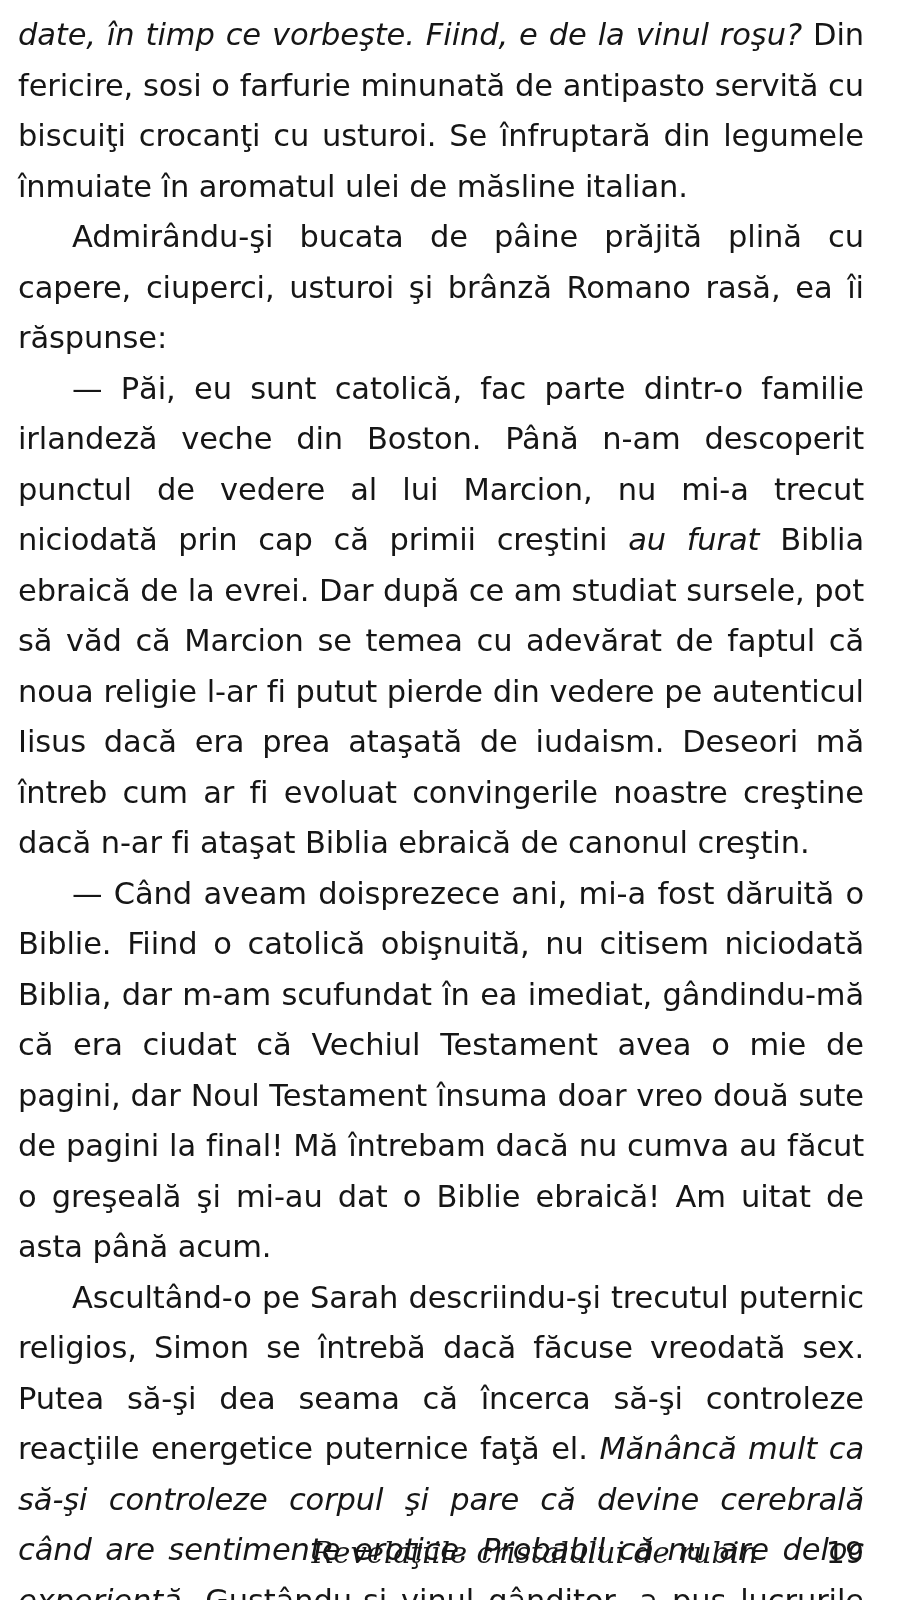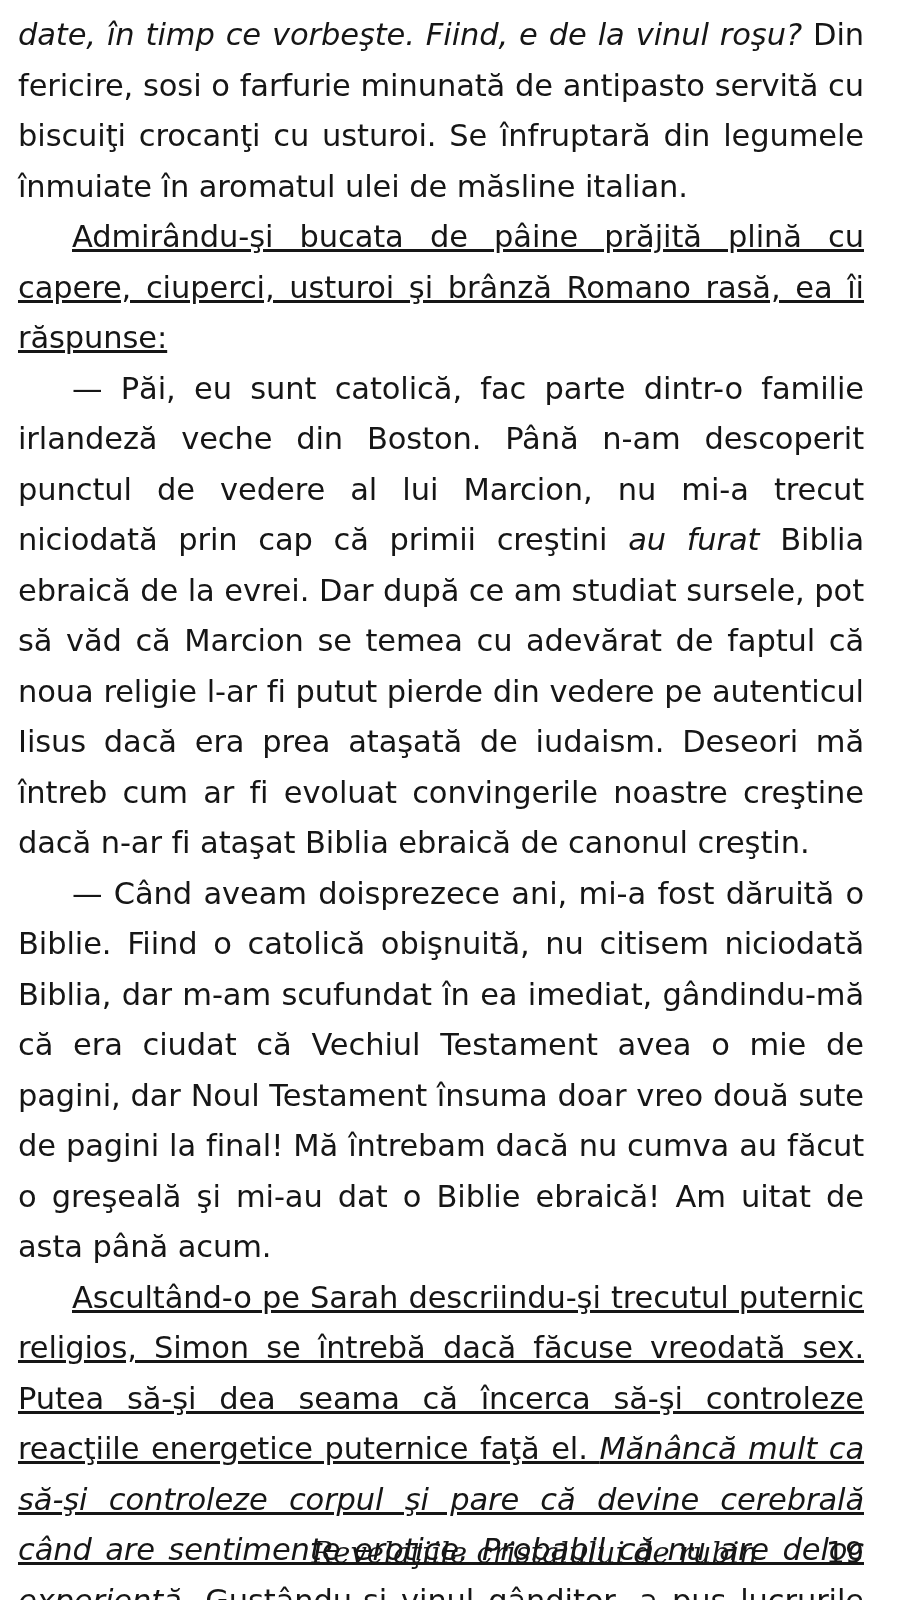--- a/index.html
+++ b/index.html
@@ -28,21 +28,20 @@
     text-justify: inter-word;
     letter-spacing: -0.1px;
     color: #161616;
   }
   .para {
     margin: 0;
     text-indent: 0;
   }
   .para.indented {
     text-indent: 54px;
-    text-decoration: underline;
   }
   .para.dash {
     text-indent: 54px;
   }
   em, .it {
     font-style: italic;
   }
   .footer {
     position: absolute;
     left: 18px;

